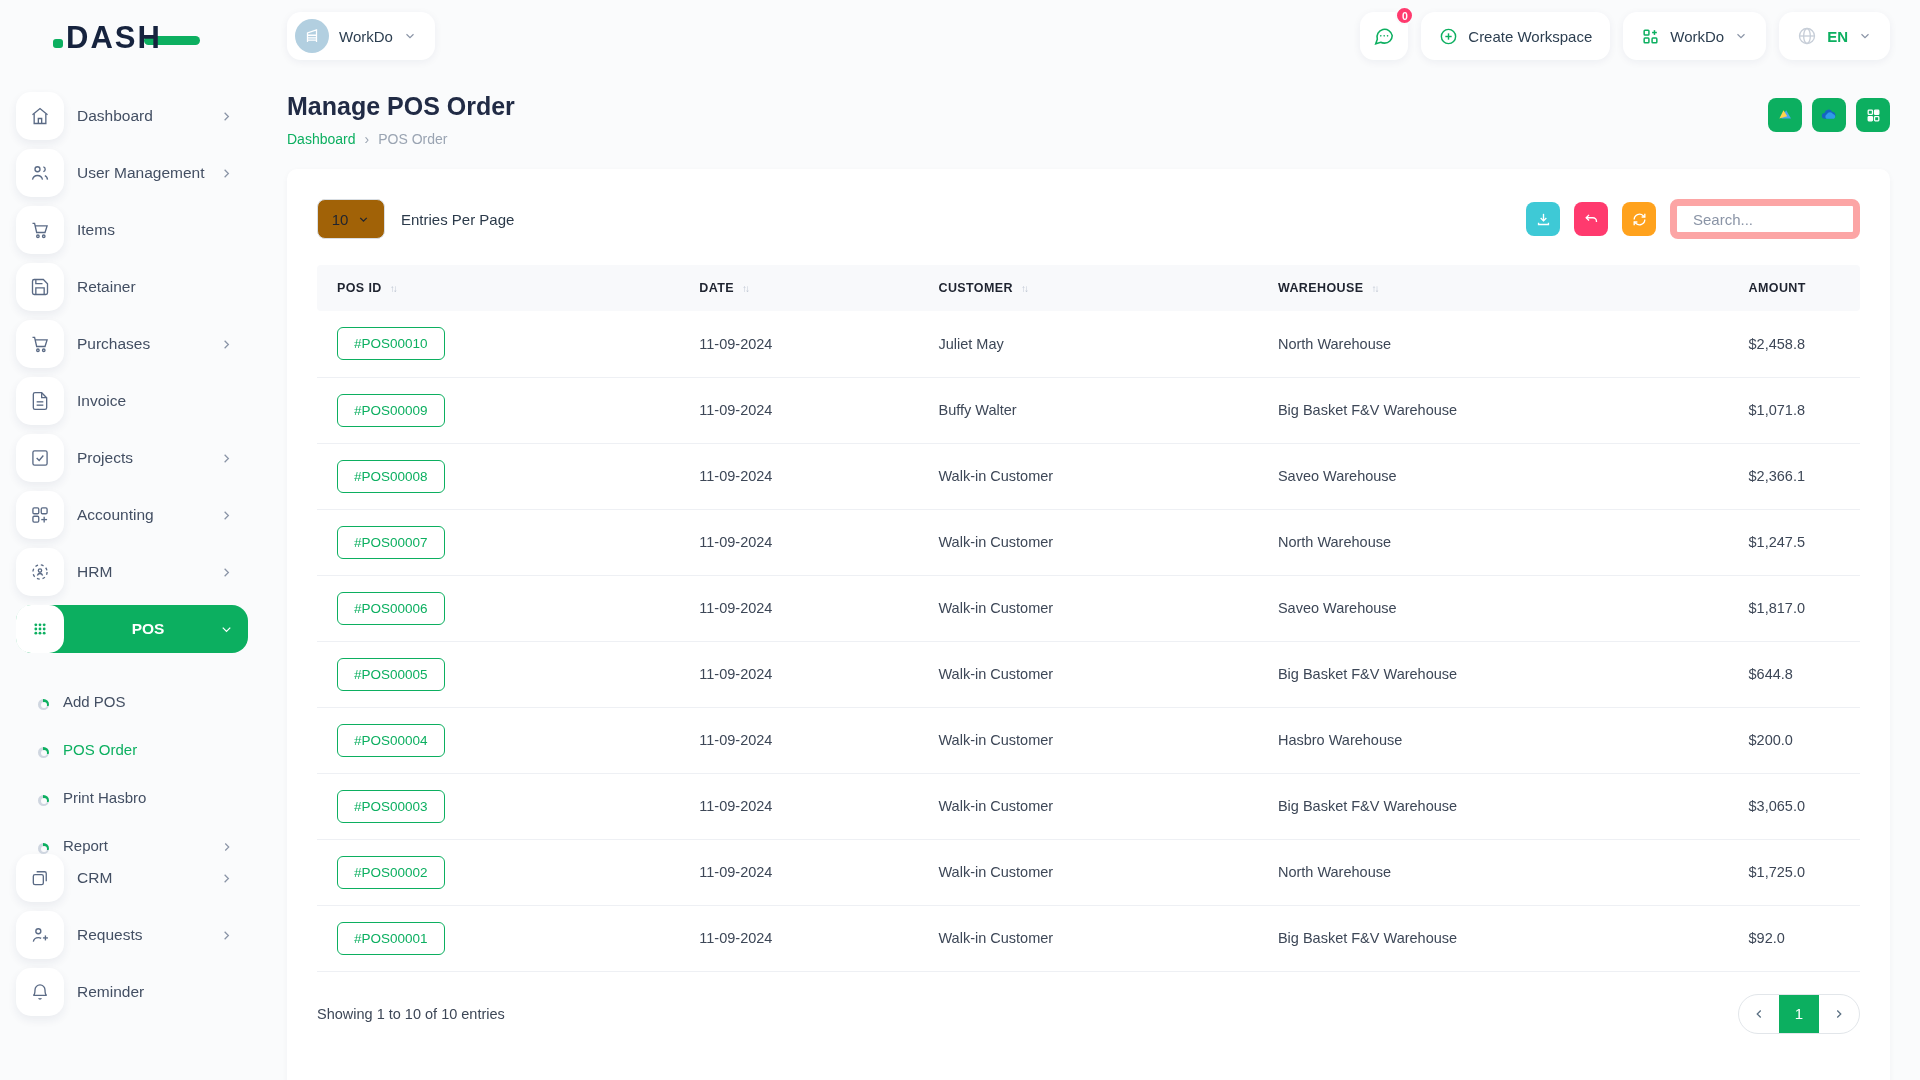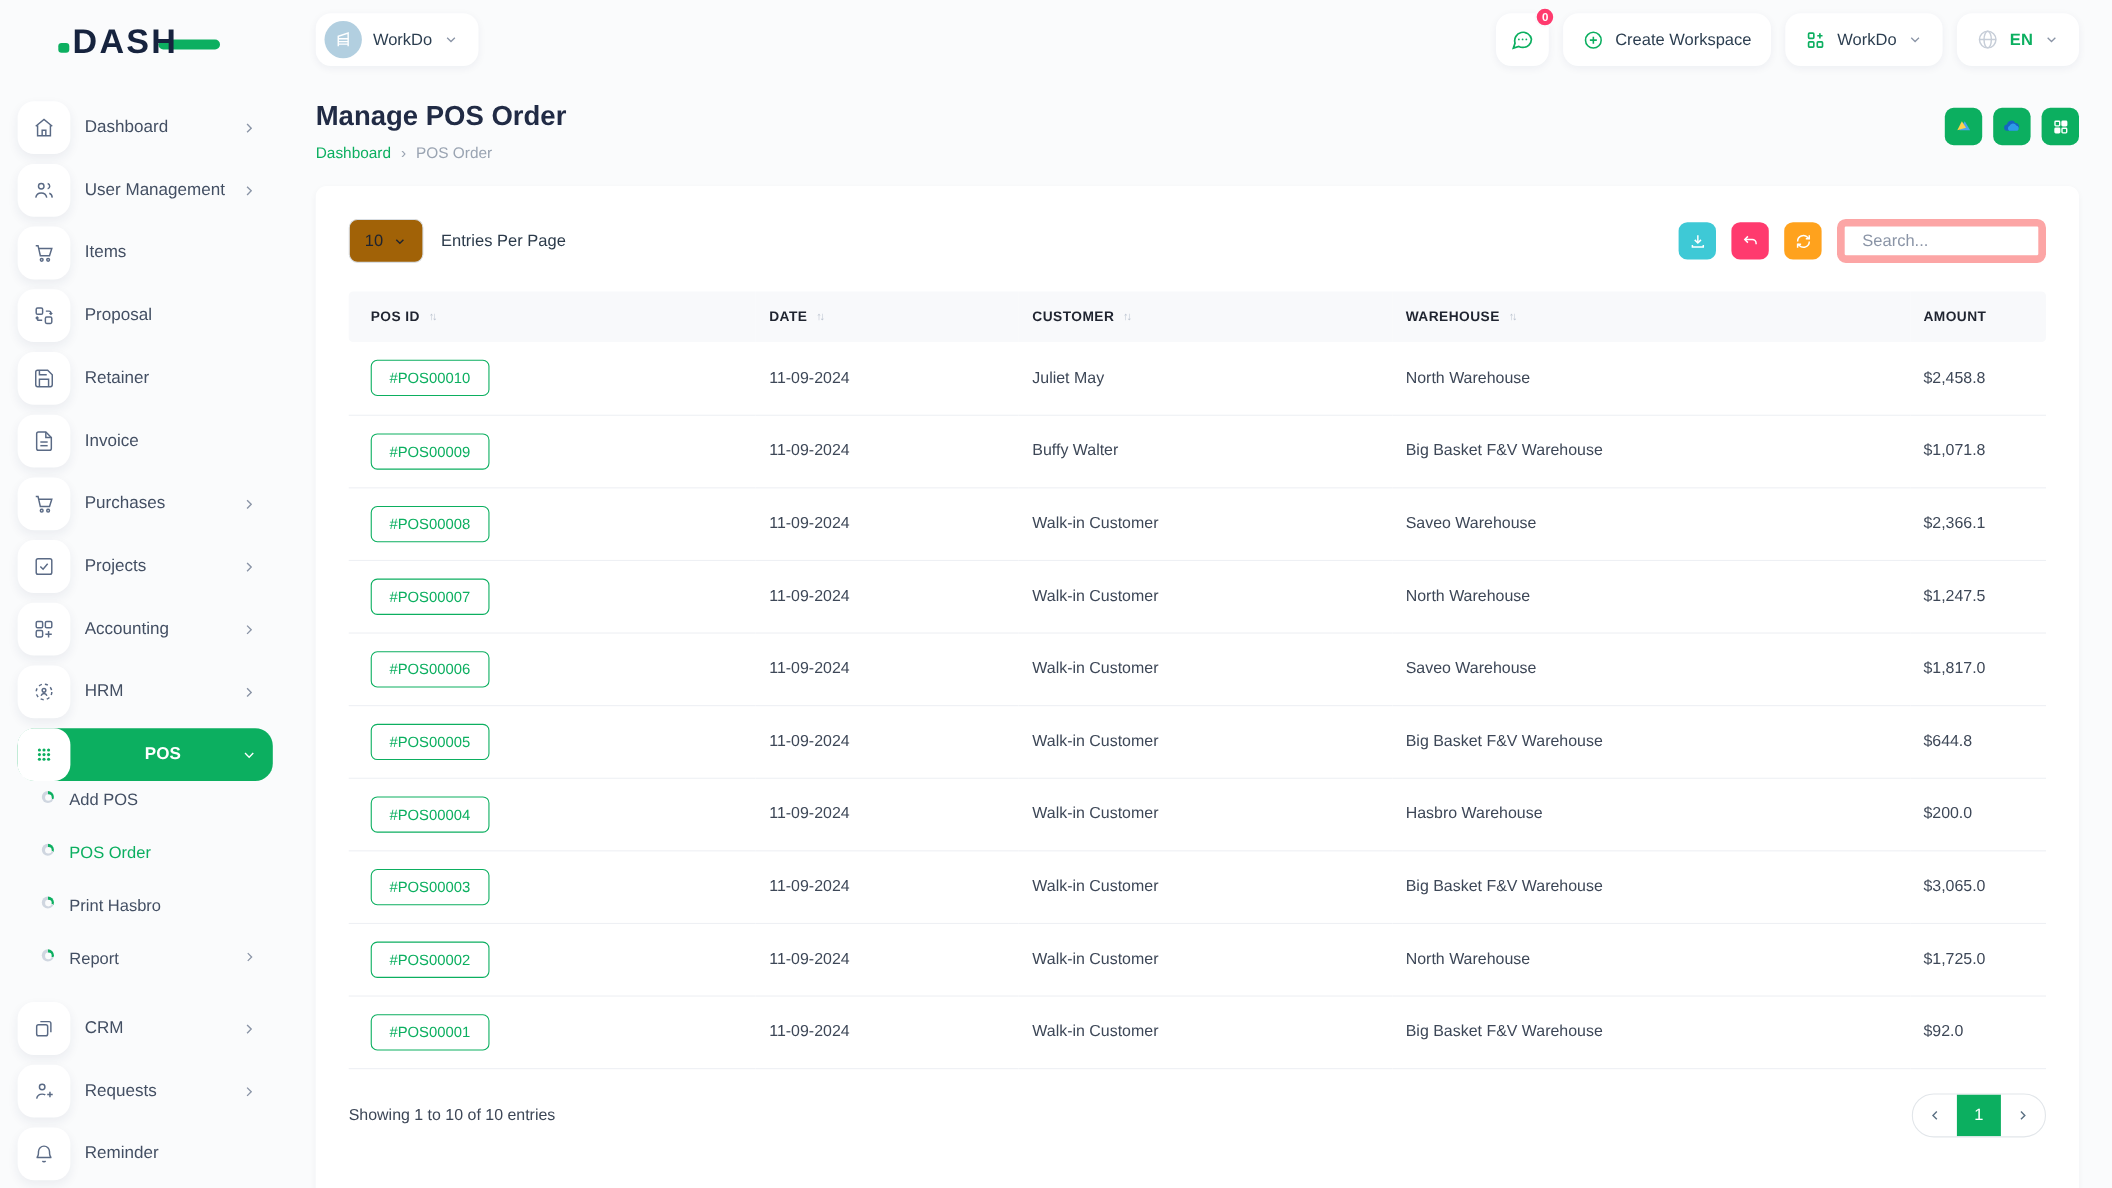--- a/index.html
+++ b/index.html
@@ -34,21 +34,21 @@
   .sidebar { position:absolute; top:92px; left:0; width:258px; bottom:0; }
   .side-item { display:flex; align-items:center; height:48px; margin:0 10px 9px 16px; padding-right:14px; cursor:pointer; }
   .icon-tile { width:48px; height:48px; border-radius:15px; background:#fff; display:grid; place-items:center;
                box-shadow:0 4px 10px rgba(25,45,85,.07); color:#5a6a85; flex:0 0 48px; }
   .side-label { font-size:15.5px; color:#434f63; font-weight:500; margin-left:13px; flex:1; }
   .side-chev { color:#8a94a6; display:flex; }
   .side-item.active { background:#0CAF60; border-radius:16px; margin-left:16px; padding:0 14px 0 0;text-align:center; }
   .side-item.active .icon-tile { box-shadow:none; }
   .side-item.active .side-label { color:#fff; font-weight:700; }
   .side-item.active .side-chev { color:#fff; }
-  .sub-item { display:flex; align-items:flex-start; height:48px; margin-left:38px; padding-right:24px; cursor:pointer; }
+  .sub-item { display:flex; align-items:flex-end; height:48px; margin-left:38px; padding-right:24px; cursor:pointer; }
   .bullet { width:11px; height:11px; border-radius:50%; position:relative; flex:0 0 11px;
             background:conic-gradient(#0CAF60 0 110deg,#cfd6e0 110deg 360deg); }
   .bullet::after { content:''; position:absolute; inset:2.5px; border-radius:50%; background:#fafbfc; }
   .sub-label { font-size:15px; color:#434f63; margin-left:14px; flex:1; }
   .sub-item.active .sub-label { color:#0CAF60; }
 
   
   .main { position:absolute; left:287px; top:92px; right:30px; }
   .page-head { position:relative; }
   .page-title { font-size:25px; font-weight:700; color:#212b45; }
@@ -206,69 +206,58 @@
     <span class="icon-tile">
       <svg width="20" height="20" viewBox="0 0 24 24" fill="none" stroke="currentColor" stroke-width="1.6">
           <circle cx="9.5" cy="19.5" r="1.5"></circle>
           <circle cx="16.5" cy="19.5" r="1.5"></circle>
           <path d="M3 4h2.5L8 15h10l2.5-8H6"></path>
         </svg>
     </span>
     <span class="side-label">Items</span>
   </div>
 
-  <div class="side-item">
-    <span class="icon-tile">
-      <svg width="20" height="20" viewBox="0 0 24 24" fill="none" stroke="currentColor" stroke-width="1.6">
-          <rect x="3.5" y="3.5" width="7" height="7" rx="1.5"></rect>
-          <rect x="13.5" y="13.5" width="7" height="7" rx="1.5"></rect>
-          <path d="M14 7h3.5a2 2 0 0 1 2 2v1.5M18 9l1.5 1.5L21 9"></path>
-          <path d="M10 17H6.5a2 2 0 0 1-2-2v-1.5M6 15l-1.5-1.5L3 15"></path>
-        </svg>
-    </span>
-    <span class="side-label">Proposal</span>
-  </div>
 
   <div class="side-item">
     <span class="icon-tile">
       <svg width="20" height="20" viewBox="0 0 24 24" fill="none" stroke="currentColor" stroke-width="1.6">
           <path d="M19 21H5a2 2 0 0 1-2-2V5a2 2 0 0 1 2-2h11l5 5v11a2 2 0 0 1-2 2z"></path>
           <polyline points="17 21 17 13 7 13 7 21"></polyline>
           <polyline points="7 3 7 8 15 8"></polyline>
         </svg>
     </span>
     <span class="side-label">Retainer</span>
+  </div>
+
+  <div class="side-item">
+    <span class="icon-tile">
+      <svg width="20" height="20" viewBox="0 0 24 24" fill="none" stroke="currentColor" stroke-width="1.6">
+          <circle cx="9.5" cy="19.5" r="1.5"></circle>
+          <circle cx="16.5" cy="19.5" r="1.5"></circle>
+          <path d="M3 4h2.5L8 15h10l2.5-8H6"></path>
+        </svg>
+    </span>
+    <span class="side-label">Purchases</span>
+    <span class="side-chev">
+        <svg width="15" height="15" viewBox="0 0 24 24" fill="none" stroke="currentColor" stroke-width="2">
+          <polyline points="9 6 15 12 9 18"></polyline>
+        </svg>
+      </span>
   </div>
 
   <div class="side-item">
     <span class="icon-tile">
       <svg width="20" height="20" viewBox="0 0 24 24" fill="none" stroke="currentColor" stroke-width="1.6">
           <path d="M14 2H6a2 2 0 0 0-2 2v16a2 2 0 0 0 2 2h12a2 2 0 0 0 2-2V8z"></path>
           <polyline points="14 2 14 8 20 8"></polyline>
           <line x1="8" y1="13" x2="16" y2="13"></line>
           <line x1="8" y1="17" x2="16" y2="17"></line>
         </svg>
     </span>
     <span class="side-label">Invoice</span>
-  </div>
-
-  <div class="side-item">
-    <span class="icon-tile">
-      <svg width="20" height="20" viewBox="0 0 24 24" fill="none" stroke="currentColor" stroke-width="1.6">
-          <circle cx="9.5" cy="19.5" r="1.5"></circle>
-          <circle cx="16.5" cy="19.5" r="1.5"></circle>
-          <path d="M3 4h2.5L8 15h10l2.5-8H6"></path>
-        </svg>
-    </span>
-    <span class="side-label">Purchases</span>
-    <span class="side-chev">
-        <svg width="15" height="15" viewBox="0 0 24 24" fill="none" stroke="currentColor" stroke-width="2">
-          <polyline points="9 6 15 12 9 18"></polyline>
-        </svg>
-      </span>
   </div>
 
   <div class="side-item">
     <span class="icon-tile">
       <svg width="20" height="20" viewBox="0 0 24 24" fill="none" stroke="currentColor" stroke-width="1.6">
           <rect x="3.5" y="3.5" width="17" height="17" rx="2"></rect>
           <polyline points="8 12 11 15 16 9"></polyline>
         </svg>
     </span>
     <span class="side-label">Projects</span>

